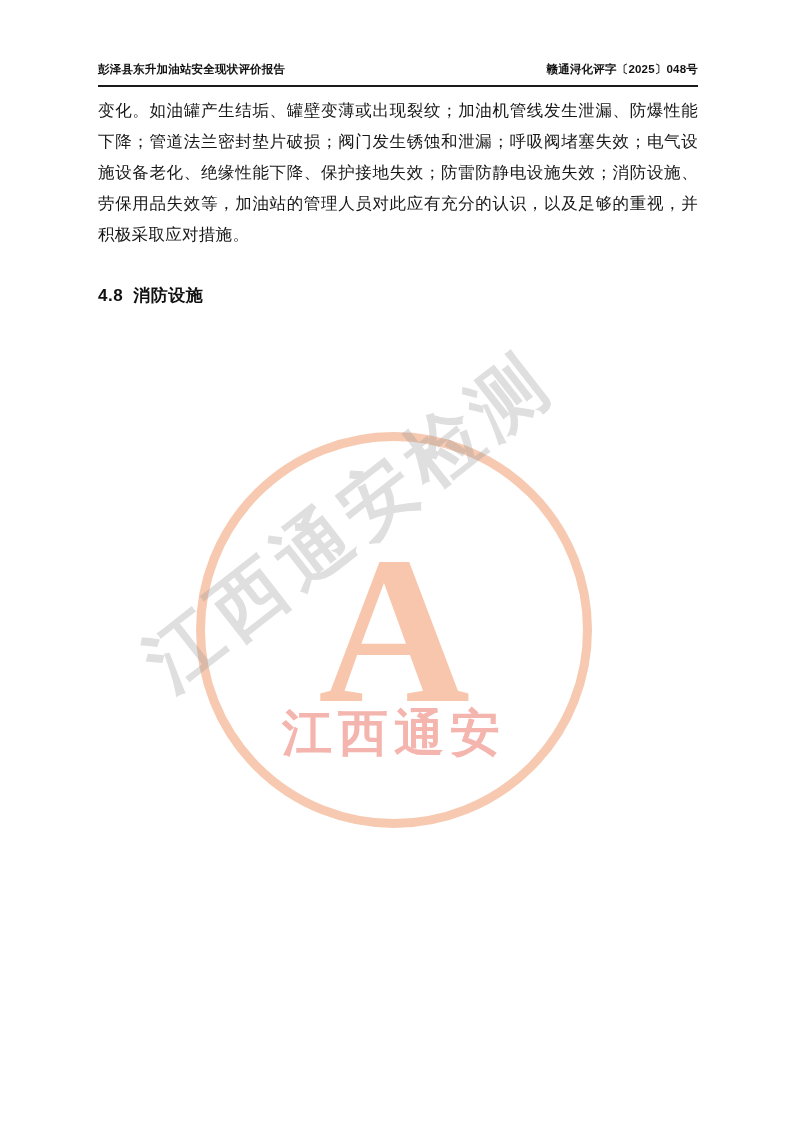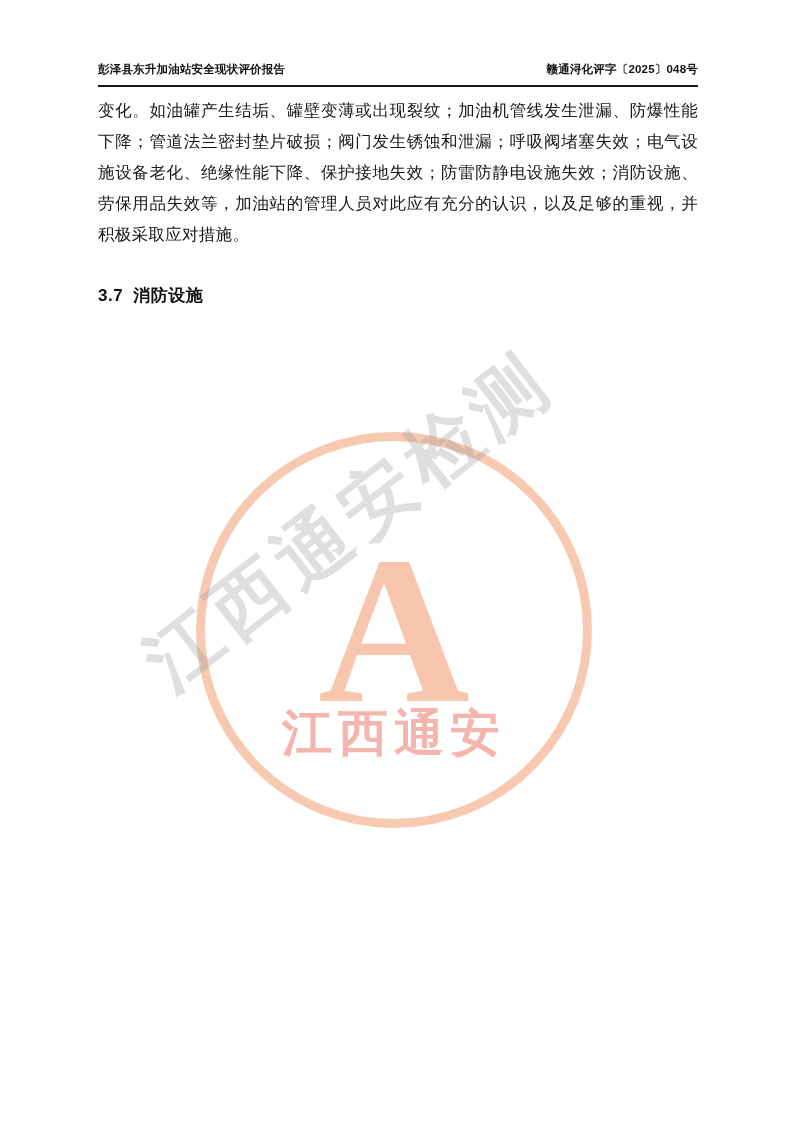--- a/index.html
+++ b/index.html
@@ -152,21 +152,21 @@
   <div class="header">
     <span>彭泽县东升加油站安全现状评价报告</span>
     <span>赣通浔化评字〔2025〕048号</span>
   </div>
   <div class="header-rule"></div>
 
   <div class="content">
     <p class="body">变化。如油罐产生结垢、罐壁变薄或出现裂纹；加油机管线发生泄漏、防爆性能下降；管道法兰密封垫片破损；阀门发生锈蚀和泄漏；呼吸阀堵塞失效；电气设施设备老化、绝缘性能下降、保护接地失效；防雷防静电设施失效；消防设施、劳保用品失效等，加油站的管理人员对此应有充分的认识，以及足够的重视，并积极采取应对措施。</p>
 
     <h2 class="section">
-      <span class="num">3.7</span><span>消防设施</span>
+      <span class="num">4.8</span><span>消防设施</span>
     </h2>
 
   </div>
 
   <div class="watermark">
     <div class="wm-ring"></div>
     <div class="wm-a">A</div>
     <div class="wm-cn">江西通安</div>
     <div class="wm-diag">江西通安检测</div>
   </div>

